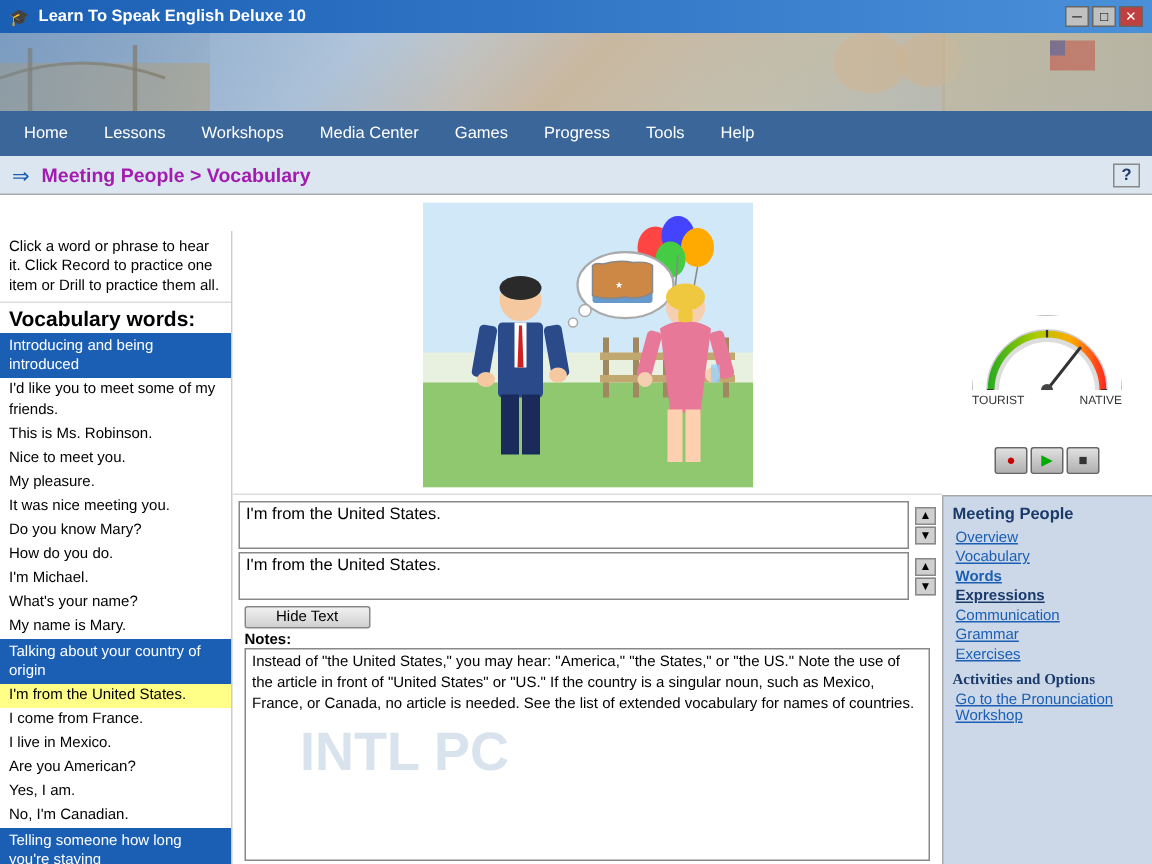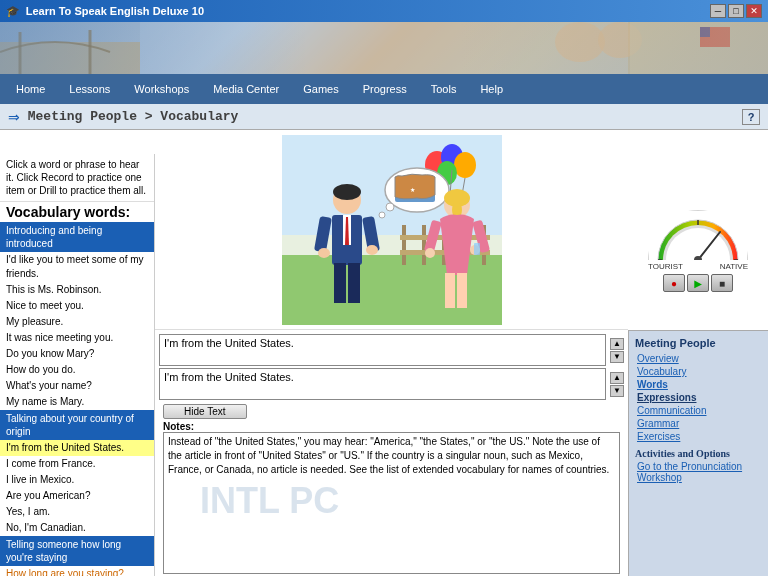--- a/index.html
+++ b/index.html
@@ -55,21 +55,21 @@
     .breadcrumb-bar {
       background: #dce6f0;
       height: 26px;
       display: flex;
       align-items: center;
       padding: 0 8px;
       border-bottom: 1px solid #aaa;
       gap: 4px;
     }
     .breadcrumb-icon { color: #1a5fb4; font-size: 14px; margin-right: 4px; }
-    .breadcrumb-text { font-size: 13px; font-weight: bold; color: #404040; font-family: Liberation Mono, monospace; }
+    .breadcrumb-text { font-size: 13px; font-weight: bold; color: #a21caf; }
     .help-btn {
       margin-left: auto; background: #dce6f0; border: 1px solid #888;
       width: 18px; height: 16px; display: flex; align-items: center; justify-content: center;
       font-size: 11px; font-weight: bold; color: #1a3a6a; cursor: pointer;
     }
 
     
     .main-content {
       display: flex;
       height: calc(576px - 22px - 52px - 24px - 26px);
@@ -187,20 +187,21 @@
 
     
     .audio-meter-area {
       padding: 4px;
       display: flex;
       flex-direction: column;
       align-items: center;
       height: 200px;
       justify-content: flex-start;
       padding-top: 80px;
+      gap: 24px;
     }
     .gauge-container {
       width: 100px;
       height: 60px;
       position: relative;
     }
     .gauge-bg {
       width: 100px; height: 50px;
       border-radius: 50px 50px 0 0;
       overflow: hidden;
@@ -324,20 +325,21 @@
     <div class="vocab-list">
 
       <div class="vocab-section-header">Introducing and being introduced</div>
       <div class="vocab-item">I'd like you to meet some of my friends.</div>
       <div class="vocab-item">This is Ms. Robinson.</div>
       <div class="vocab-item">Nice to meet you.</div>
       <div class="vocab-item">My pleasure.</div>
       <div class="vocab-item">It was nice meeting you.</div>
       <div class="vocab-item">Do you know Mary?</div>
       <div class="vocab-item">How do you do.</div>
+      <div class="vocab-item">I'm Michael.</div>
       <div class="vocab-item">What's your name?</div>
       <div class="vocab-item">My name is Mary.</div>
 
       <div class="vocab-section-header">Talking about your country of origin</div>
       <div class="vocab-item selected">I'm from the United States.</div>
       <div class="vocab-item">I come from France.</div>
       <div class="vocab-item">I live in Mexico.</div>
       <div class="vocab-item">Are you American?</div>
       <div class="vocab-item">Yes, I am.</div>
       <div class="vocab-item">No, I'm Canadian.</div>

